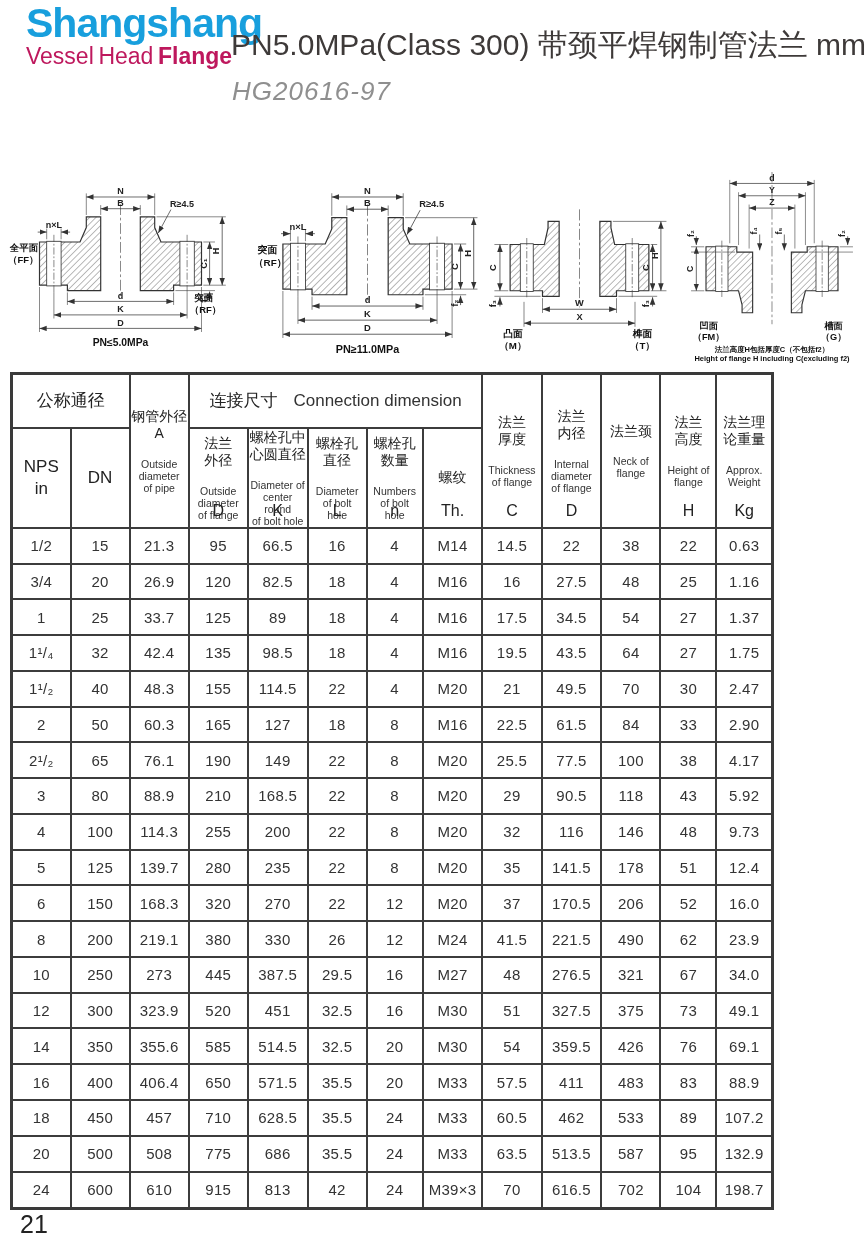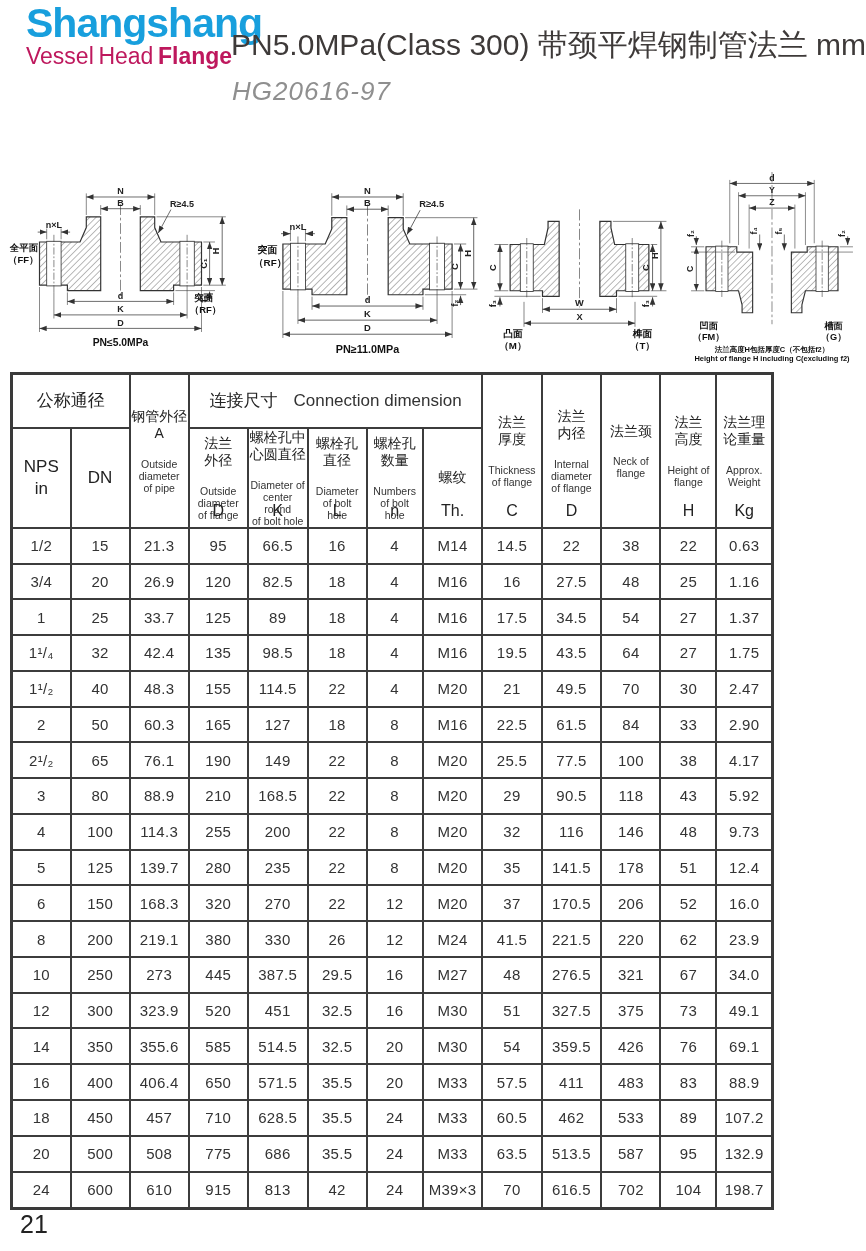--- a/index.html
+++ b/index.html
@@ -590,21 +590,21 @@
             <td>8</td>
             <td>200</td>
             <td>219.1</td>
             <td>380</td>
             <td>330</td>
             <td>26</td>
             <td>12</td>
             <td>M24</td>
             <td>41.5</td>
             <td>221.5</td>
-            <td>220</td>
+            <td>490</td>
             <td>62</td>
             <td>23.9</td>
           </tr>
           <tr>
             <td>10</td>
             <td>250</td>
             <td>273</td>
             <td>445</td>
             <td>387.5</td>
             <td>29.5</td>

